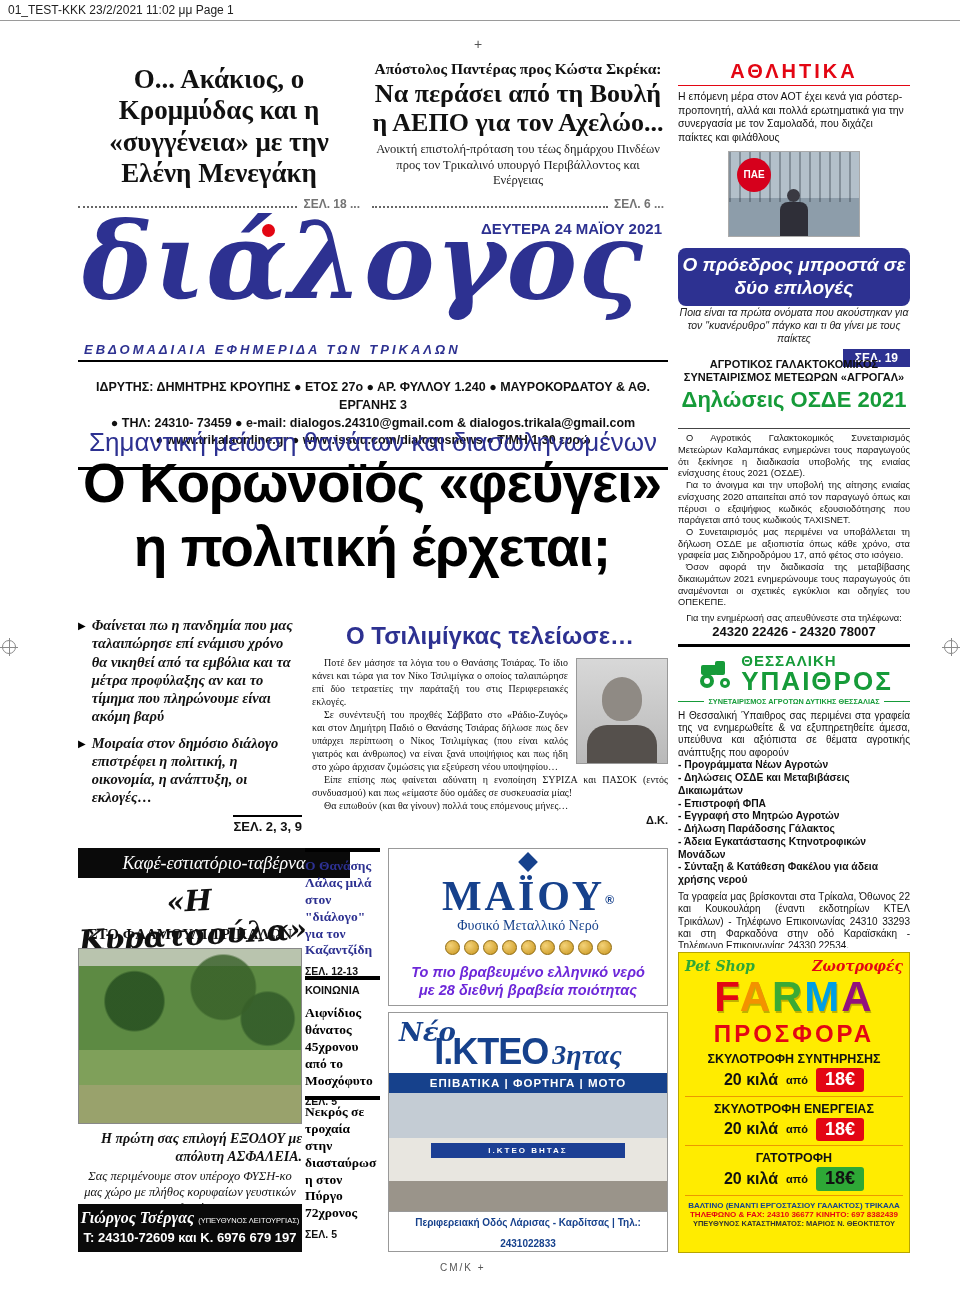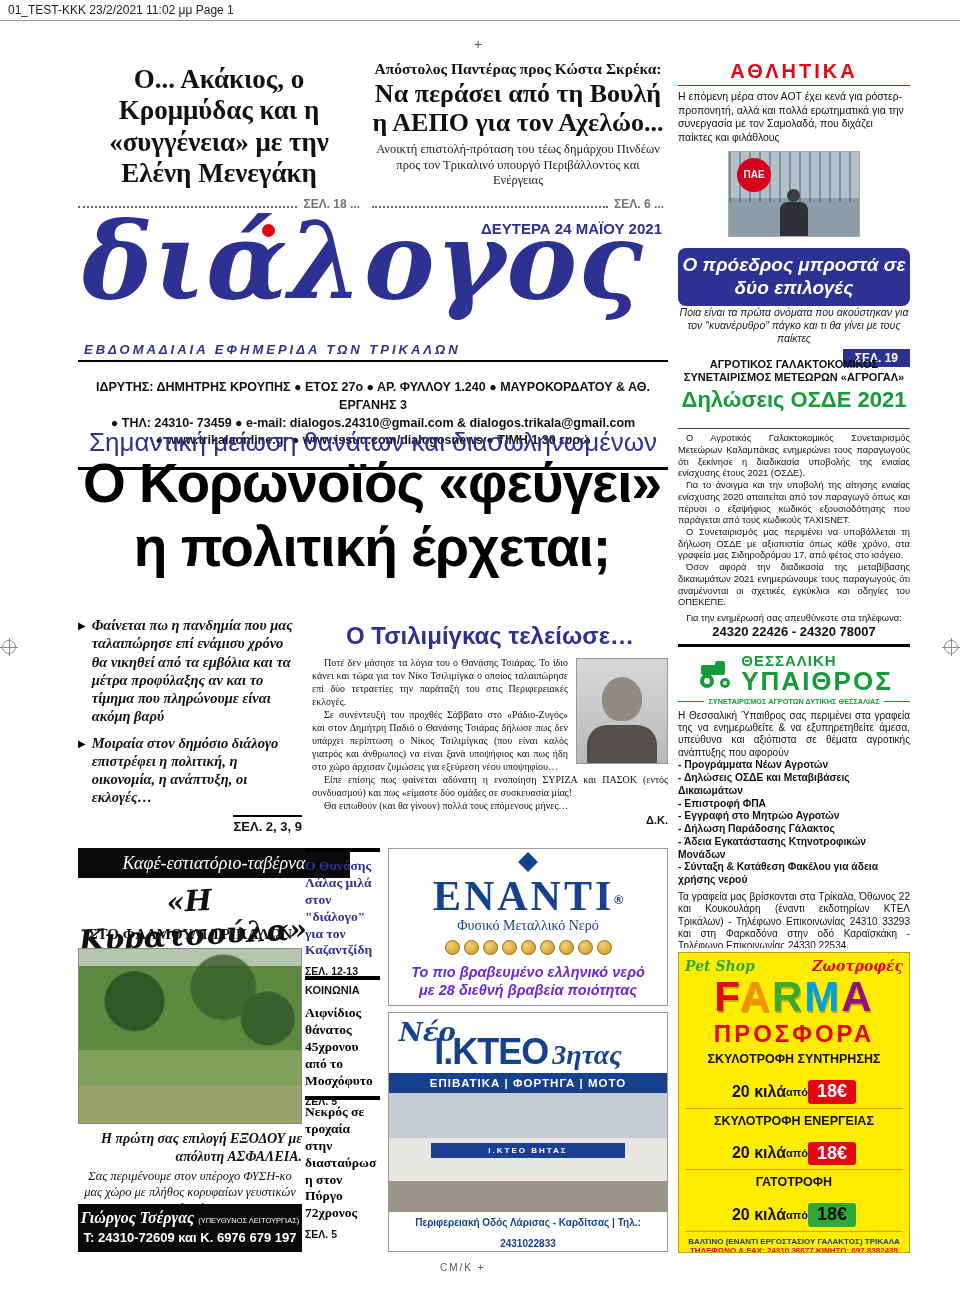--- a/index.html
+++ b/index.html
@@ -143,21 +143,21 @@
   
   .farma{left:678px;top:952px;width:232px;height:301px;background:#ffec00;border:1px solid #b7a500;padding:5px 6px;overflow:hidden}
   .farma-row1{display:flex;justify-content:space-between}
   .farma-pet{font:italic bold 14px "DejaVu Serif",serif;color:#2ea836}
   .farma-zoo{font:italic bold 14px "DejaVu Serif",serif;color:#e30613}
   .farma-brand{text-align:center;font:bold 42px/1.0 "Liberation Sans",sans-serif;letter-spacing:2px;text-shadow:1px 2px 0 rgba(0,0,0,.25);margin:2px 0}
   .fl0{color:#e30613}.fl1{color:#f39200}.fl2{color:#3aaa35}.fl3{color:#009fe3}.fl4{color:#93117e}
   .farma-offer{text-align:center;font:bold 24px "Liberation Sans",sans-serif;color:#e30613;letter-spacing:3px;margin:1px 0 4px}
   .farma-item{margin-bottom:5px;border-bottom:1px solid rgba(200,0,0,.35);padding-bottom:4px}
   .farma-item .nm{text-align:center;font:bold 12.5px "Liberation Sans",sans-serif}
-  .farma-item .row{display:flex;align-items:center;justify-content:center;gap:0;margin-top:14px}
+  .farma-item .row{display:flex;align-items:center;justify-content:center;gap:8px;margin-top:2px}
   .farma-item .qty{font:bold 16px "Liberation Sans",sans-serif}
   .farma-item .apo{font:bold 11px "Liberation Sans",sans-serif}
   .chip{font:bold 18px/1.2 "Liberation Sans",sans-serif;padding:1px 9px;border-radius:3px}
   .chip-red{background:#e30613;color:#fff}
   .chip-green{background:#2ea836;color:#111}
   .farma-foot{text-align:center;margin-top:2px}
   .farma-foot .f1{font:bold 8px "Liberation Sans",sans-serif;color:#16418c}
   .farma-foot .f2{font:bold 8px "Liberation Sans",sans-serif;color:#e30613}
   .farma-foot .f3{font:bold 7.5px "Liberation Sans",sans-serif;color:#333}
 </style>
@@ -276,21 +276,21 @@
   </div>
   <div class="abs mid-rule" style="top:1096px"></div>
   <div class="abs mid-block" style="top:1104px">
     <div class="mid-title">Νεκρός σε τροχαία στην διασταύρωση στον Πύργο 72χρονος</div>
     <div class="mid-page">ΣΕΛ. 5</div>
   </div>
 
   <div class="abs theoni">
     <div><span class="theoni-emblem"></span></div>
     <div>
-      <span class="theoni-brand">ΕΝΑΝΤΙ</span><span class="theoni-reg">®</span>
+      <span class="theoni-brand">ΜΑΪΟΥ</span><span class="theoni-reg">®</span>
     </div>
     <div class="theoni-sub">Φυσικό Μεταλλικό Νερό</div>
     <div class="medals">
       <span class="medal"></span><span class="medal"></span><span class="medal"></span><span class="medal"></span><span class="medal"></span><span class="medal"></span><span class="medal"></span><span class="medal"></span><span class="medal"></span>
     </div>
     <div class="theoni-claim">Το πιο βραβευμένο ελληνικό νερό</div>
     <div class="theoni-claim">με 28 διεθνή βραβεία ποιότητας</div>
   </div>
 
   <div class="abs kteo">

